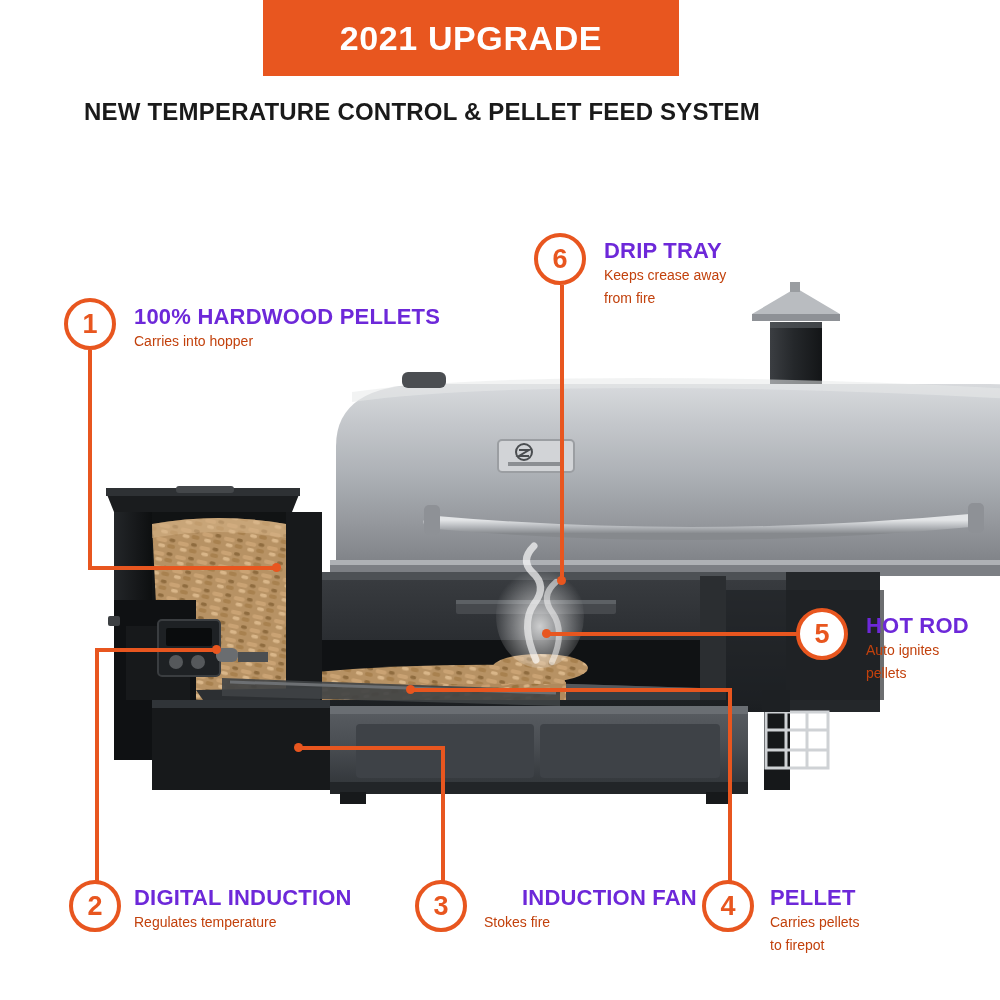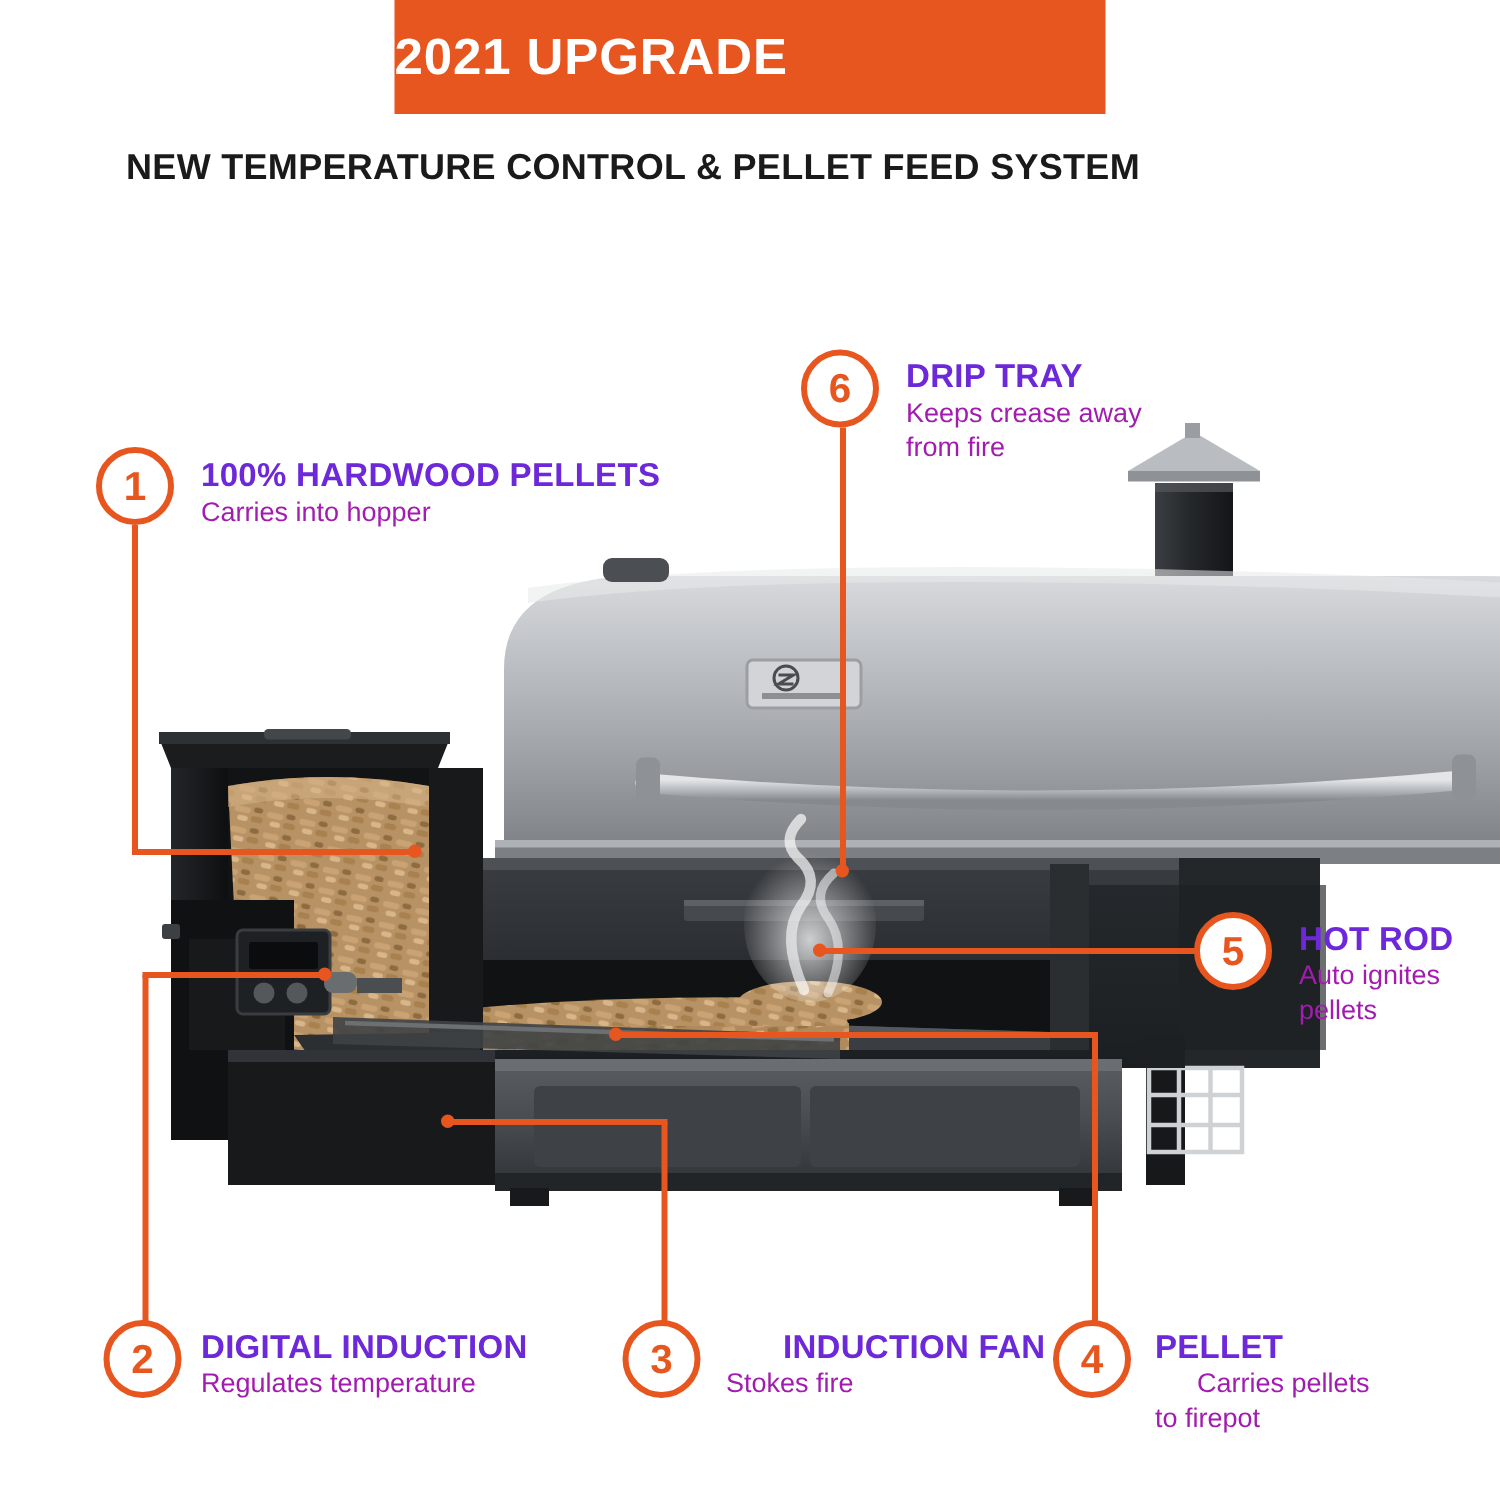--- a/index.html
+++ b/index.html
@@ -14,25 +14,26 @@
     overflow: hidden;
     font-family: "Liberation Sans", sans-serif;
     color: #111111;
   }
 
   
   .banner {
     position: absolute;
     left: 263px;
     top: 0;
-    width: 474px;
+    width: 416px;
     height: 76px;
     background: #e8561f;
     display: flex;
     align-items: center;
+    justify-content: center;
   }
   .banner-text {
     color: #ffffff;
     font-size: 34px;
     font-weight: bold;
     letter-spacing: 0.6px;
   }
   .subtitle {
     position: absolute;
     left: 0;
@@ -67,22 +68,22 @@
     position: absolute;
     font-size: 22px;
     font-weight: bold;
     color: #6d28d9;
     letter-spacing: 0.2px;
     z-index: 40;
     white-space: nowrap;
   }
   .callout-desc {
     position: absolute;
-    font-size: 18px;
-    color: #a21caf;
+    font-size: 14px;
+    color: #c2410c;
     line-height: 23px;
     z-index: 40;
   }
 
   
   .leader {
     position: absolute;
     background: #e8561f;
     z-index: 30;
   }
@@ -343,21 +344,21 @@
 <div class="callout-title" style="left:134px; top:304px;">100% HARDWOOD PELLETS</div>
 <div class="callout-desc" style="left:134px; top:330px;">Carries into hopper</div>
 
 <div class="callout-title" style="left:134px; top:885px;">DIGITAL INDUCTION</div>
 <div class="callout-desc" style="left:134px; top:911px;">Regulates temperature</div>
 
 <div class="callout-title" style="left:484px; top:885px;margin-left:38px;">INDUCTION FAN</div>
 <div class="callout-desc" style="left:484px; top:911px;">Stokes fire</div>
 
 <div class="callout-title" style="left:770px; top:885px;">PELLET</div>
-<div class="callout-desc" style="left:770px; top:911px;margin-left:28px;">Carries pellets</div>
+<div class="callout-desc" style="left:770px; top:911px;">Carries pellets</div>
 <div class="callout-desc" style="left:770px; top:934px;">to firepot</div>
 
 <div class="callout-title" style="left:866px; top:613px;">HOT ROD</div>
 <div class="callout-desc" style="left:866px; top:639px;">Auto ignites</div>
 <div class="callout-desc" style="left:866px; top:662px;">pellets</div>
 
 <div class="callout-title" style="left:604px; top:238px;">DRIP TRAY</div>
 <div class="callout-desc" style="left:604px; top:264px;">Keeps crease away</div>
 <div class="callout-desc" style="left:604px; top:287px;">from fire</div>
 

